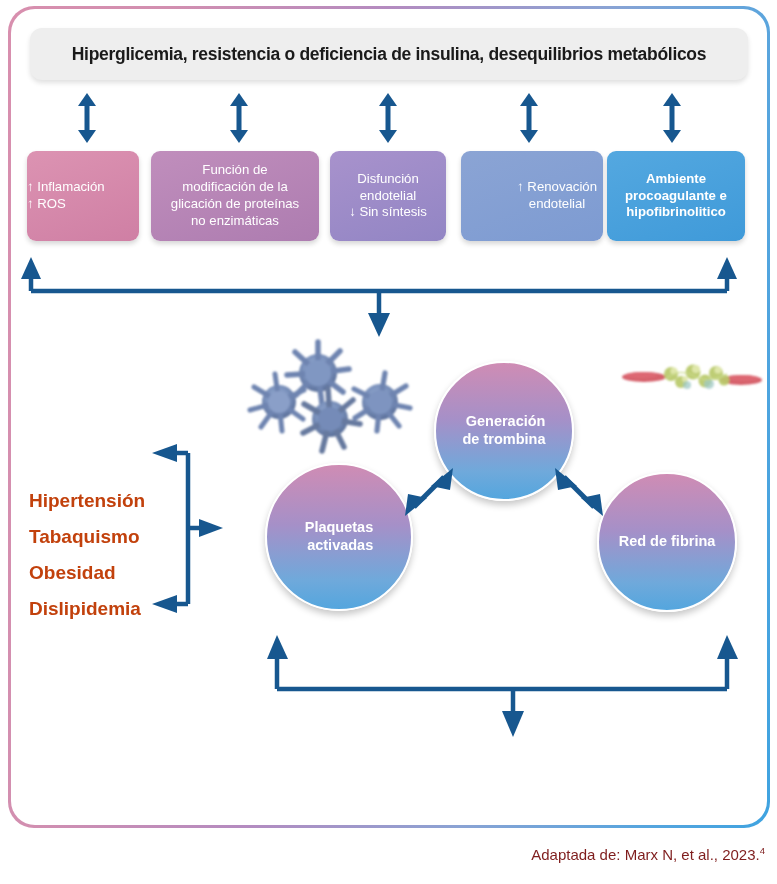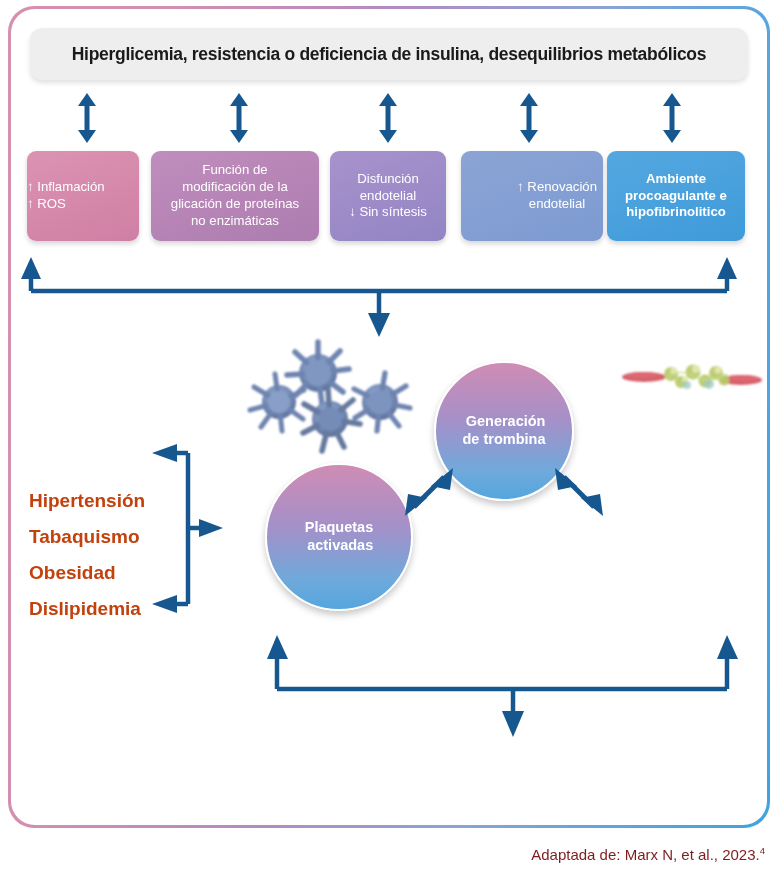--- a/index.html
+++ b/index.html
@@ -379,20 +379,25 @@
       </div>
     </div>
 
     <div class="node-circle" style="left:254px; top:454px; width:148px; height:148px;">
       <div>
         <div>Plaquetas</div>
         <div>activadas</div>
       </div>
     </div>
 
+    <div class="node-circle" style="left:586px; top:463px; width:140px; height:140px;">
+      <div>
+        <div>Red de fibrina</div>
+      </div>
+    </div>
 
     <svg class="ovl" width="762" height="816">
 
       <g>
         <line x1="403" y1="498" x2="433" y2="468" stroke="#17578f" stroke-width="5"></line>
         <polygon points="394,507 397,485 416,489" fill="#17578f"></polygon>
         <polygon points="442,459 439,481 420,477" fill="#17578f"></polygon>
       </g>
 
       <g>

